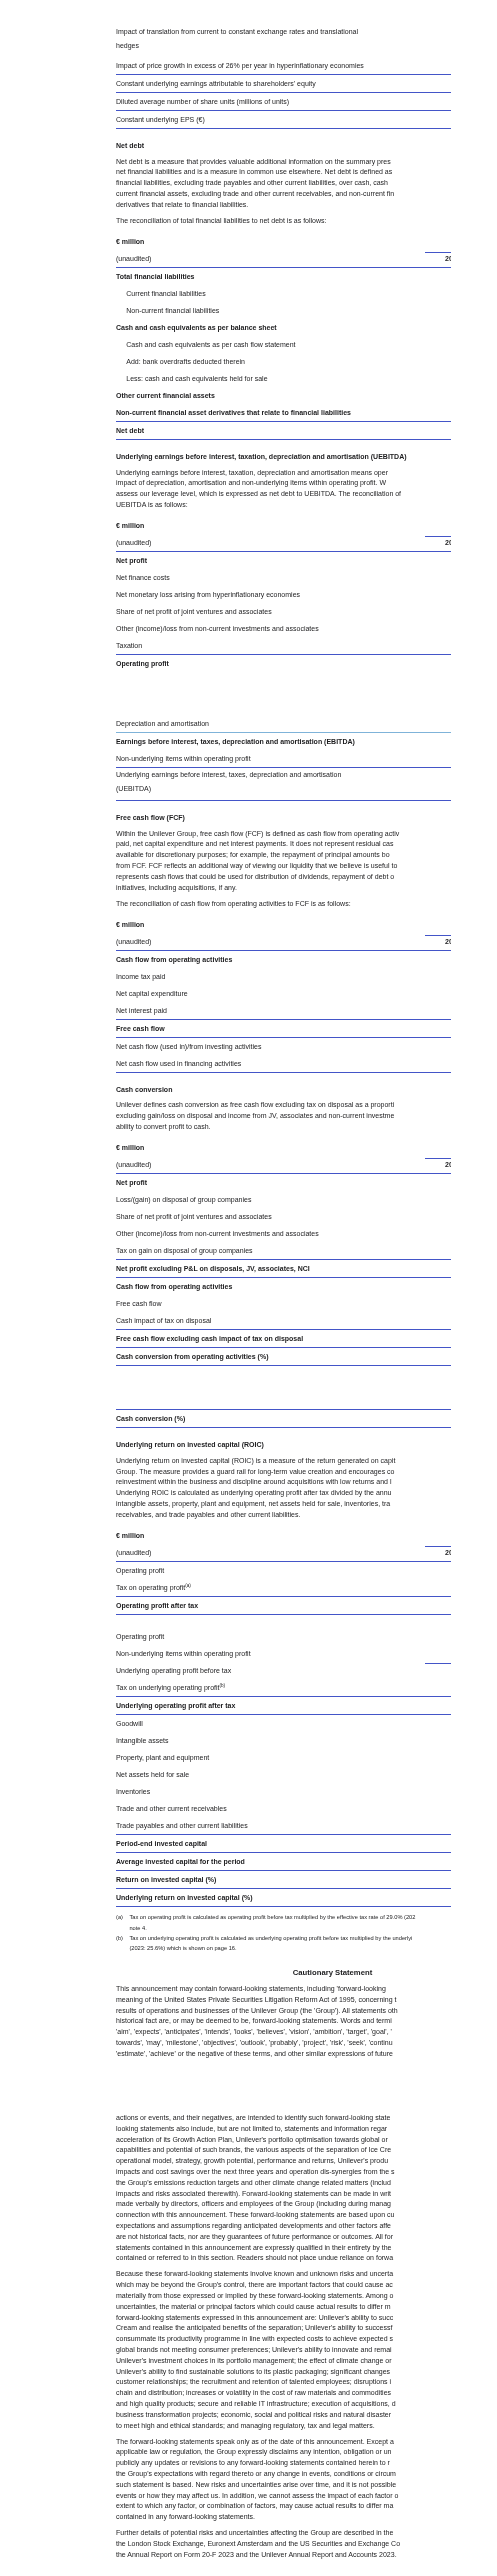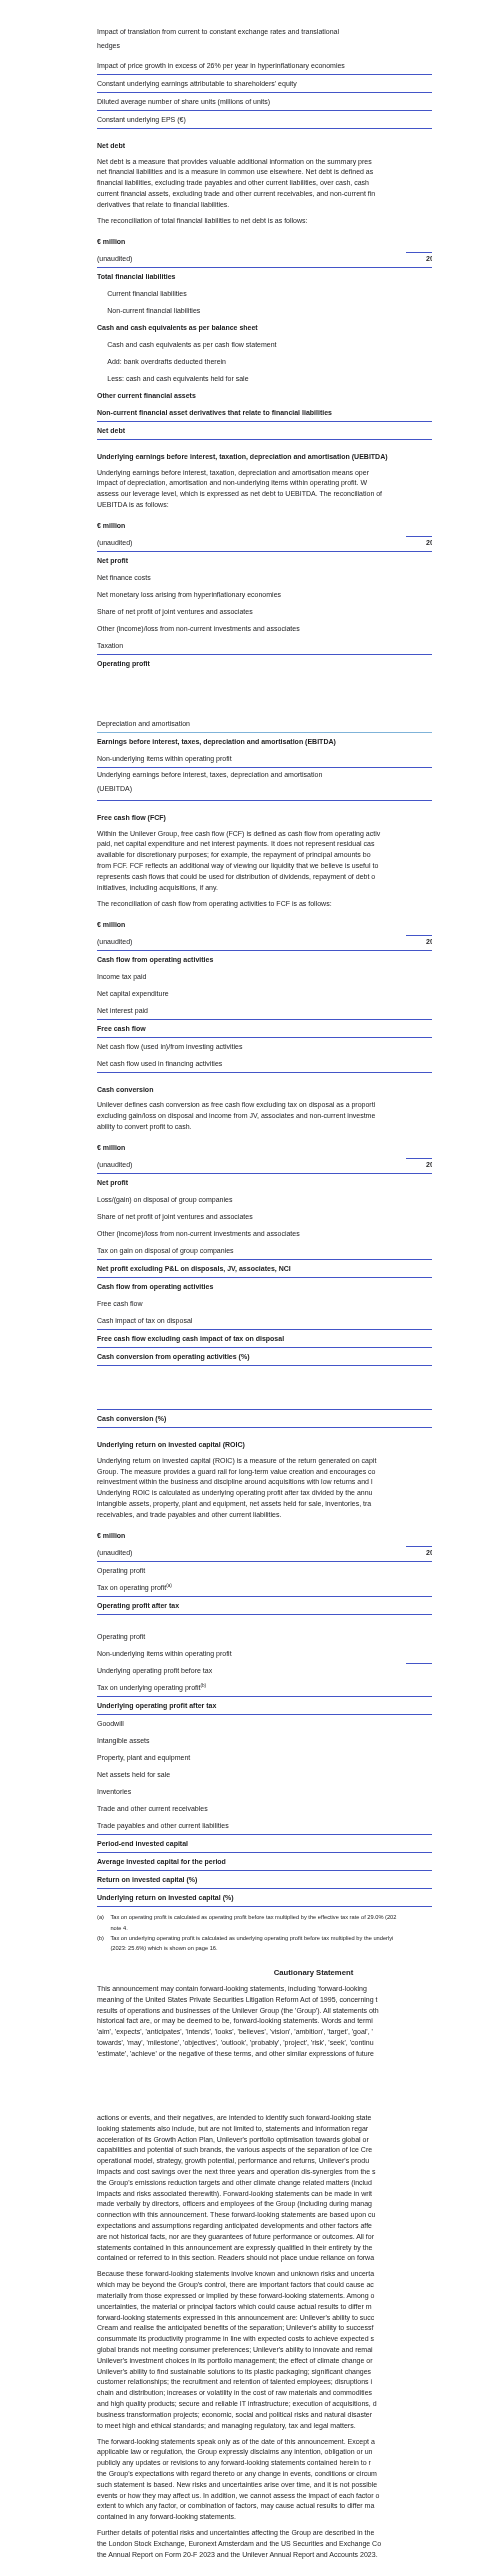--- a/index.html
+++ b/index.html
@@ -1,18 +1,18 @@
 <!DOCTYPE html>
 <html style="font-size:8.2px"><head>
 <meta charset="utf-8">
 <style>
   html,body{margin:0;padding:0;background:#ffffff;}
   .page{position:relative;width:497px;height:2813px;background:#fff;overflow:hidden;
         font-family:"Liberation Sans",sans-serif;color:#1c1c1e;font-size:7px;}
-  .content{position:absolute;left:97px;top:25px;width:335px;overflow:hidden;}
+  .content{position:absolute;left:116px;top:25px;width:335px;overflow:hidden;}
   
   .prow{height:17px;line-height:17px;white-space:nowrap;position:relative;}
   .prow.b{font-weight:700;}
   .prow .ind{padding-left:10.3px;}
   .prow2{padding-bottom:3.1px;}
   .prow2 span{display:block;line-height:14.4px;white-space:nowrap;}
   .rule{height:0;border-top:1px solid #4355c8;}
   .rule.teal{border-top-color:#7fb3d9;}
   
   .para{margin:5.2px 0;}

